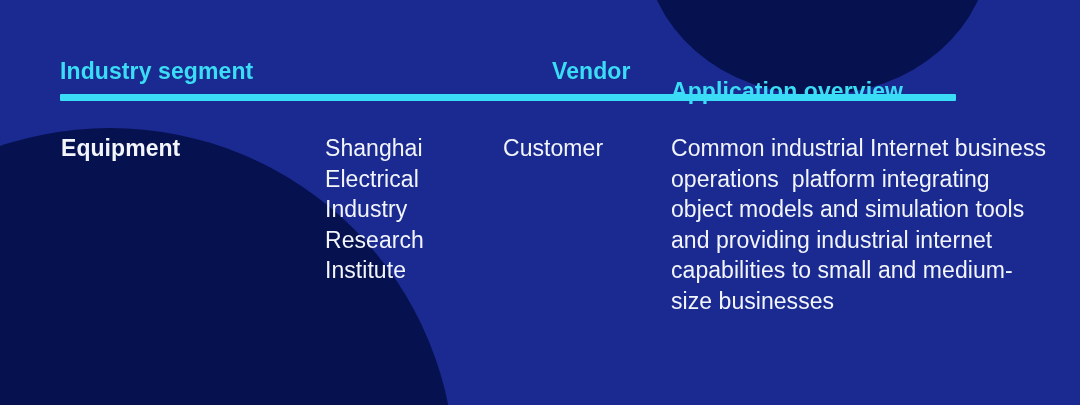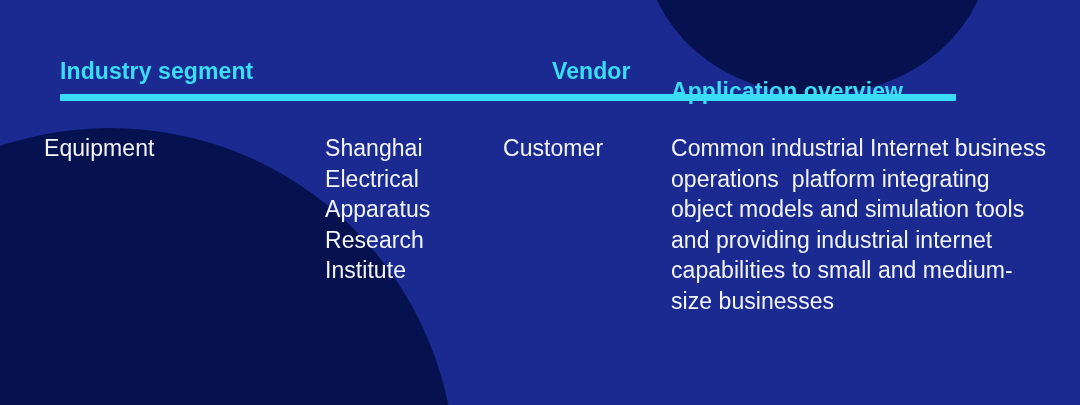--- a/index.html
+++ b/index.html
@@ -104,21 +104,21 @@
 
   .body-cell {
     color: #f2f5fb;
     font-size: 23px;
     font-weight: normal;
     line-height: 30.5px;
     letter-spacing: 0.05px;
     white-space: pre-wrap;
   }
 
-  .body-cell.segment  { left: 44px;  width: 255px; }
+  .body-cell.segment  { left: 61px;  width: 255px; font-weight: bold; }
   .body-cell.customer { left: 325px; width: 172px; }
   .body-cell.vendor   { left: 503px; width: 160px; }
   .body-cell.overview { left: 671px; width: 380px; }
 </style>
 </head>
 <body>
 
 <div id="slide">
 
   <div class="bg-layer">
@@ -131,19 +131,19 @@
     <div class="row header-row">
       <div class="cell header-cell col-segment">Industry segment</div>
       <div class="cell header-cell col-vendor">Vendor</div>
       <div class="cell header-cell col-overview">Application overview</div>
     </div>
 
     <div class="header-rule"></div>
 
     <div class="row body-row">
       <div class="cell body-cell segment">Equipment</div>
-      <div class="cell body-cell customer">Shanghai Electrical Apparatus Research Institute</div>
+      <div class="cell body-cell customer">Shanghai Electrical Industry Research Institute</div>
       <div class="cell body-cell vendor">Customer</div>
       <div class="cell body-cell overview">Common industrial Internet business operations  platform integrating object models and simulation tools and providing industrial internet capabilities to small and medium-size businesses</div>
     </div>
 
   </div>
 </div>
 
 </body></html>

